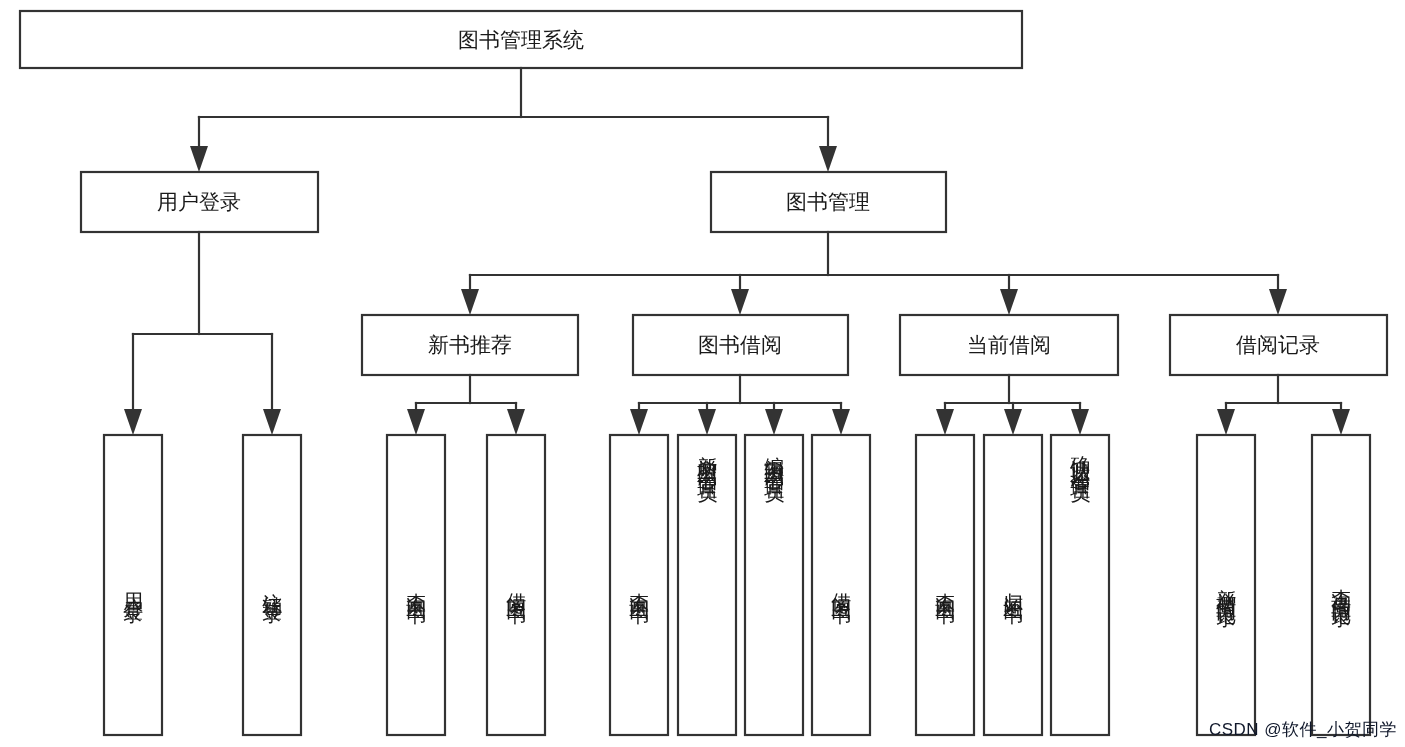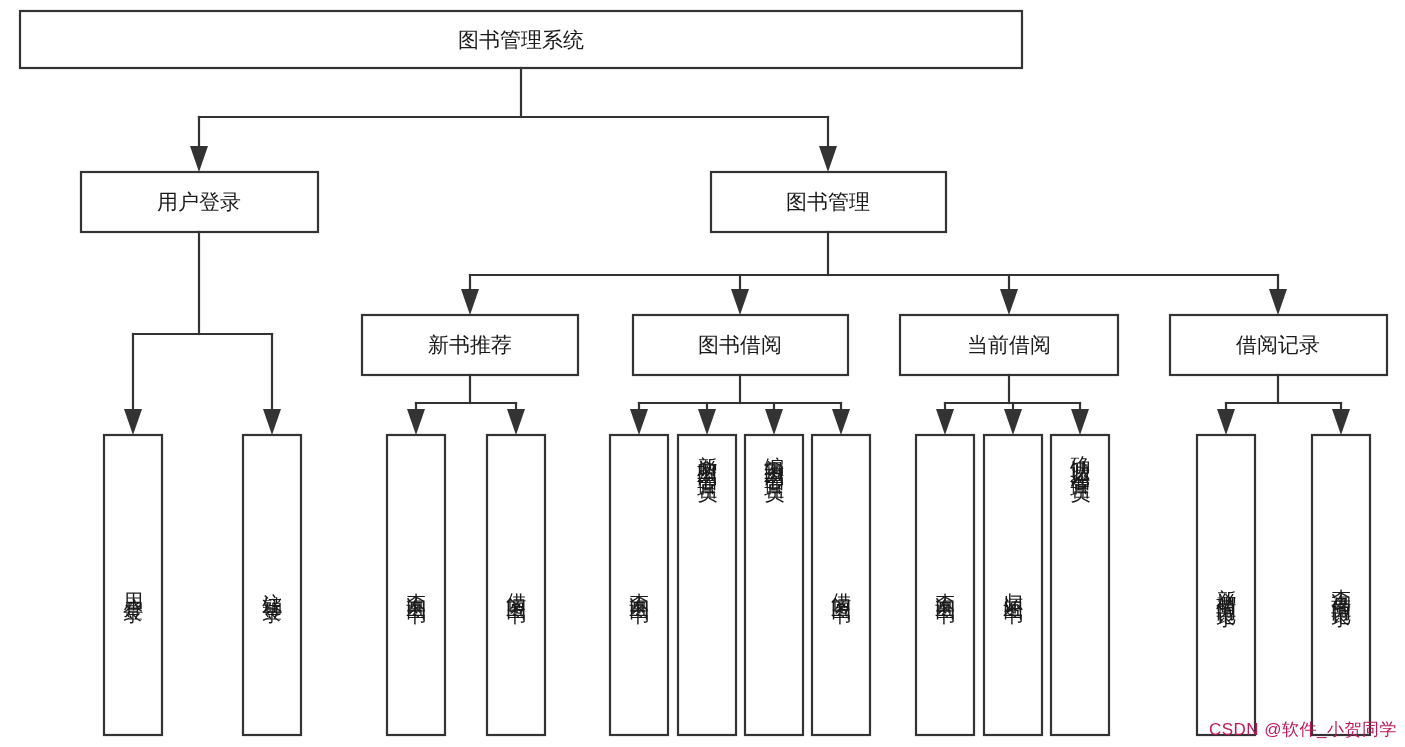--- a/index.html
+++ b/index.html
@@ -66,21 +66,21 @@
     color: #1a1a1a;
     white-space: nowrap;
     text-align: center;
   }
   .watermark {
     position: absolute;
     right: 8px;
     bottom: 6px;
     font-family: "Liberation Sans", "DejaVu Sans", sans-serif;
     font-size: 17px;
-    color: #be185d;
+    color: #0f172a;
     letter-spacing: 0.5px;
     white-space: nowrap;
     pointer-events: none;
   }
 </style>
 </head>
 <body>
 
 <div id="diagram-root">
 

